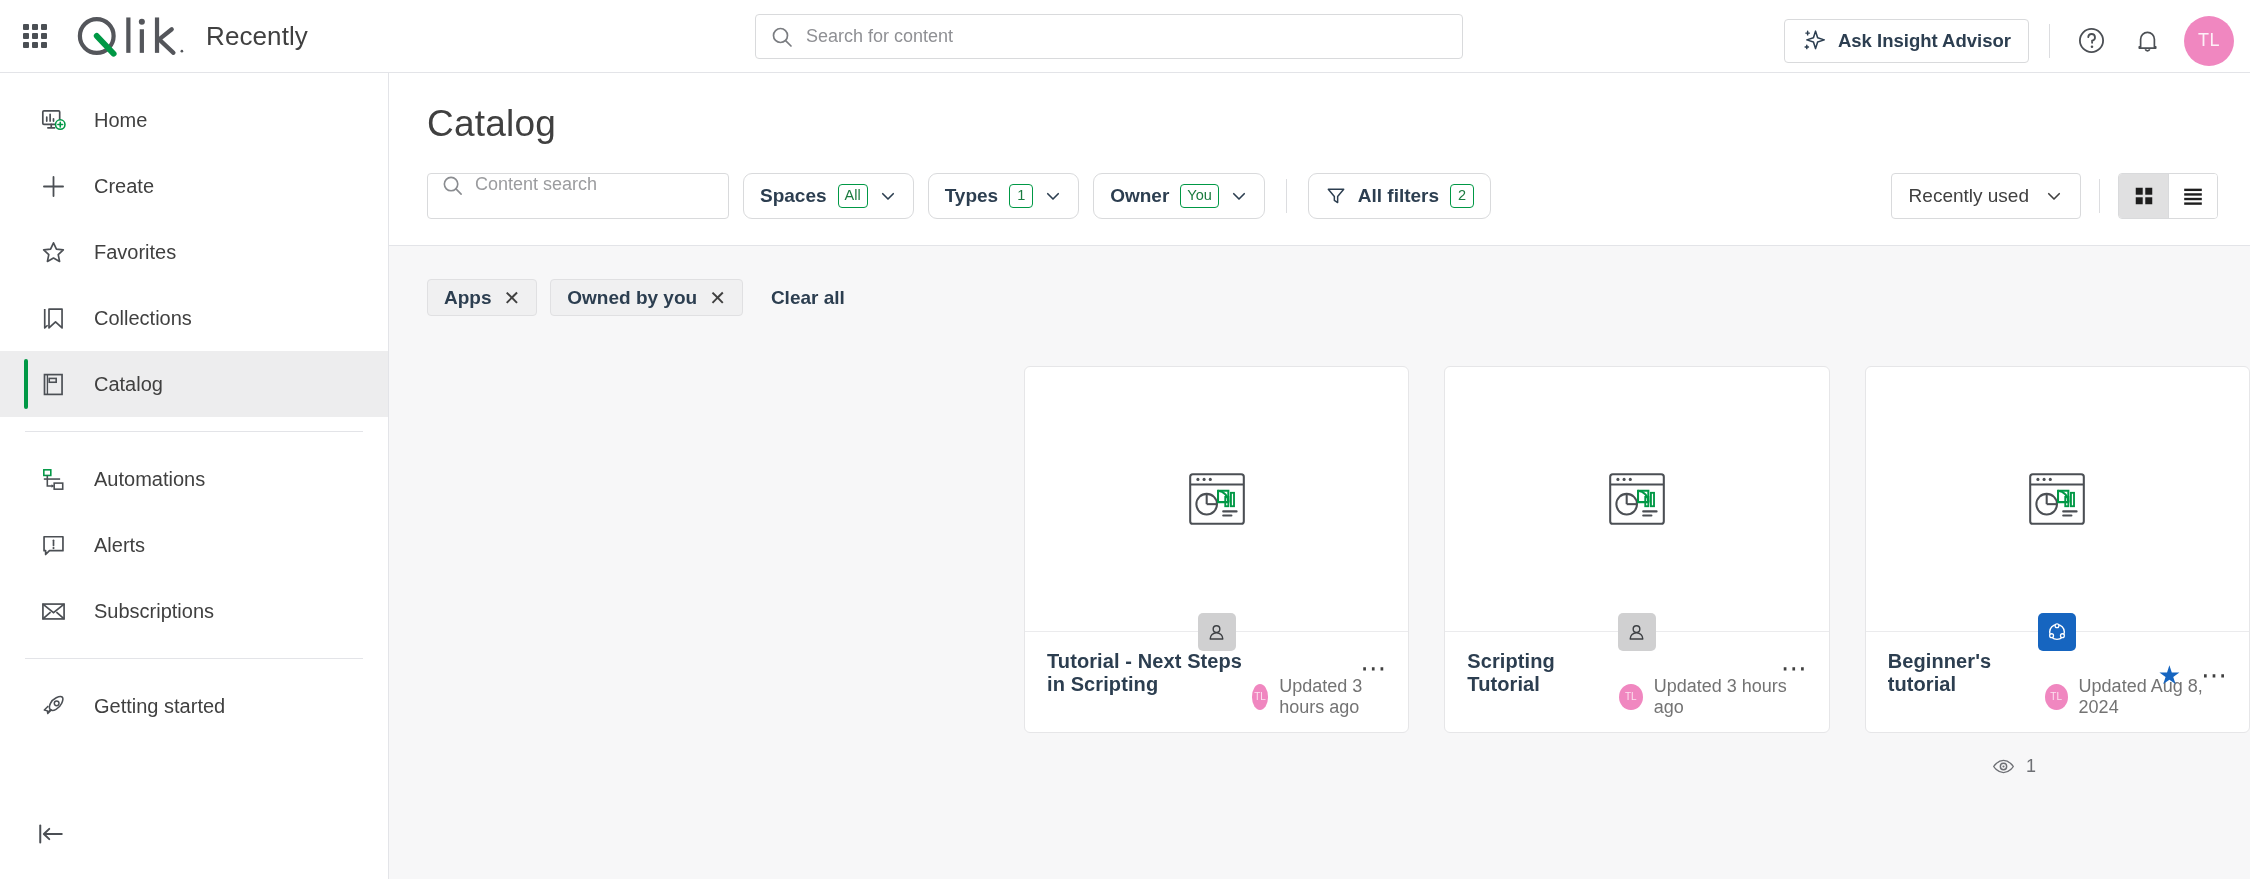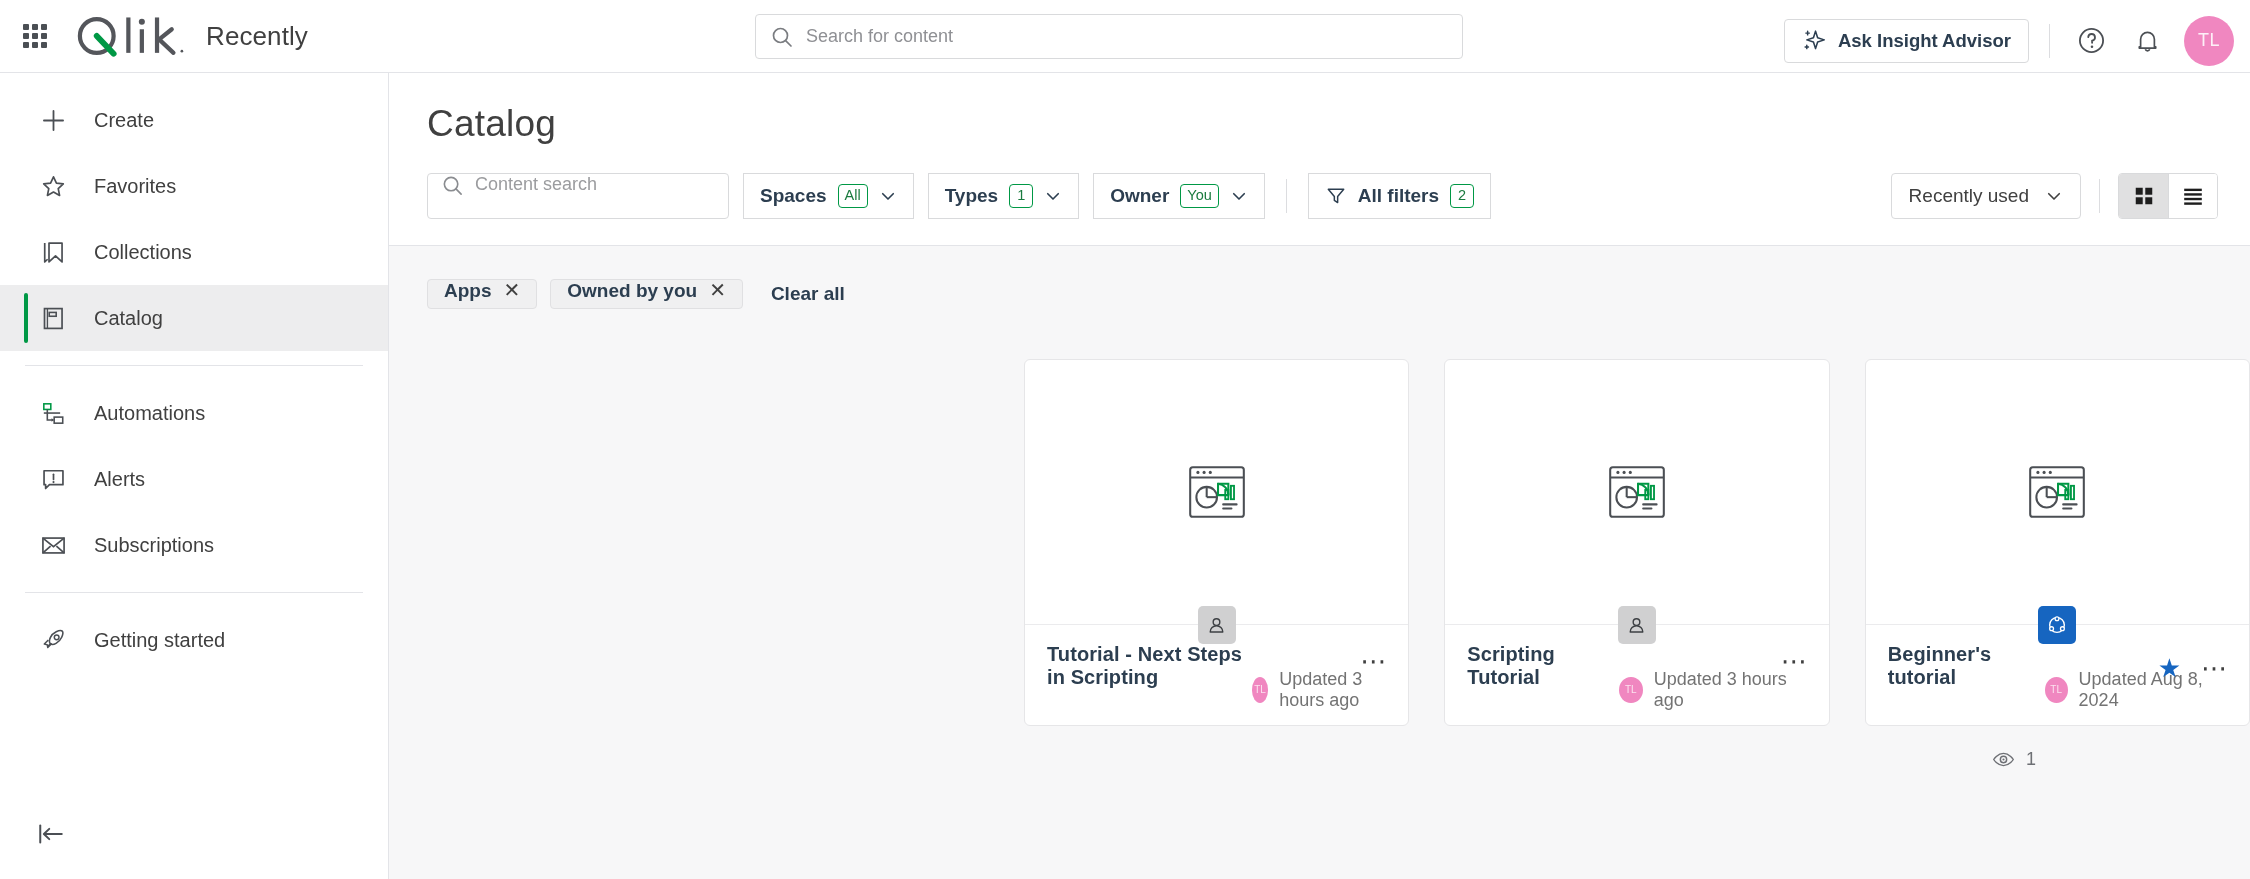--- a/index.html
+++ b/index.html
@@ -113,21 +113,21 @@
     padding: 28px 32px 0 38px;
   }
   .content-search {
     width: 302px; height: 46px;
     border: 1px solid #d9dadc; border-radius: 4px; background: #fff;
     display: flex; align-items: flex-start; padding: 0 13px; cursor: text;
   }
   .content-search .ph { color: #9b9c9f; font-size: 18px; margin-left: 11px; }
 
   .fbtn {
-    height: 46px; border: 1px solid #d9dadc; border-radius: 0; background: #fff;
+    height: 46px; border: 1px solid #d9dadc; border-radius: 9px; background: #fff;
     display: flex; align-items: center; gap: 11px; padding: 0 16px;
     cursor: pointer; font-size: 19px; color: #2c3e50; font-weight: 700;
   }
   .badge {
     border: 1px solid #009845; color: #1a7a3e; border-radius: 4px;
     font-size: 14.5px; padding: 1px 6px 2px; font-weight: 400; line-height: 1.25;
     min-width: 24px; text-align: center;
   }
   .fdiv { width: 1px; height: 34px; background: #dcdde0; margin: 0 7px; }
 
@@ -141,22 +141,22 @@
   .vt {
     width: 49px; height: 44px; display: flex; align-items: center; justify-content: center;
     background: #fff; cursor: pointer;
   }
   .vt.sel { background: #e0e0e1; }
   .vt + .vt { border-left: 1px solid #d9dadc; }
 
   
   .chiprow { display: flex; align-items: center; gap: 13px; padding: 33px 0 0 38px; }
   .chip {
-    height: 30px; background: #f0f0f1; border: 1px solid #e0e0e2; border-radius: 4px;
-    display: flex; align-items: flex-start; gap: 12px; padding: 0 16px;
+    height: 37px; background: #f0f0f1; border: 1px solid #e0e0e2; border-radius: 4px;
+    display: flex; align-items: center; gap: 12px; padding: 0 16px;
     font-size: 19px; color: #2c3e50; font-weight: 700; cursor: pointer;
   }
   .chip .x { font-size: 20px; color: #404040; line-height: 1; font-weight: 400; }
   .clearall {
     font-size: 19px; color: #2c3e50; font-weight: 700; cursor: pointer; margin-left: 15px;
   }
 
   
   .cards { display: flex; gap: 35px; padding: 50px 0 0 635px; }
   .card {
@@ -266,20 +266,32 @@
     <div class="avatar">
       <span>TL</span>
     </div>
   </div>
 </div>
 
 <div class="wrap">
 
   <div class="sidebar">
 
+    <div class="nav-item">
+      <span class="ico">
+        <svg width="27" height="27" viewBox="0 0 24 24">
+          <rect x="2.5" y="3.5" width="15" height="12" rx="1" fill="none" stroke="#4b4f54" stroke-width="1.5"></rect>
+          <path d="M6 12.5V9 M9 12.5V6.5 M12 12.5v-2" stroke="#4b4f54" stroke-width="1.5" stroke-linecap="round"></path>
+          <path d="M10 15.5v3 M7 18.5h6" stroke="#4b4f54" stroke-width="1.5" stroke-linecap="round"></path>
+          <circle cx="18" cy="15.6" r="4.2" fill="#fff" stroke="#009845" stroke-width="1.4"></circle>
+          <path d="M18 13.5v4.2 M15.9 15.6h4.2" stroke="#009845" stroke-width="1.4" stroke-linecap="round"></path>
+        </svg>
+      </span>
+      <span class="lbl">Home</span>
+    </div>
 
     <div class="nav-item">
       <span class="ico">
         <svg width="27" height="27" viewBox="0 0 24 24">
           <path d="M12 3.5v17 M3.5 12h17" stroke="#4b4f54" stroke-width="1.6" stroke-linecap="round"></path>
         </svg>
       </span>
       <span class="lbl">Create</span>
     </div>
 

